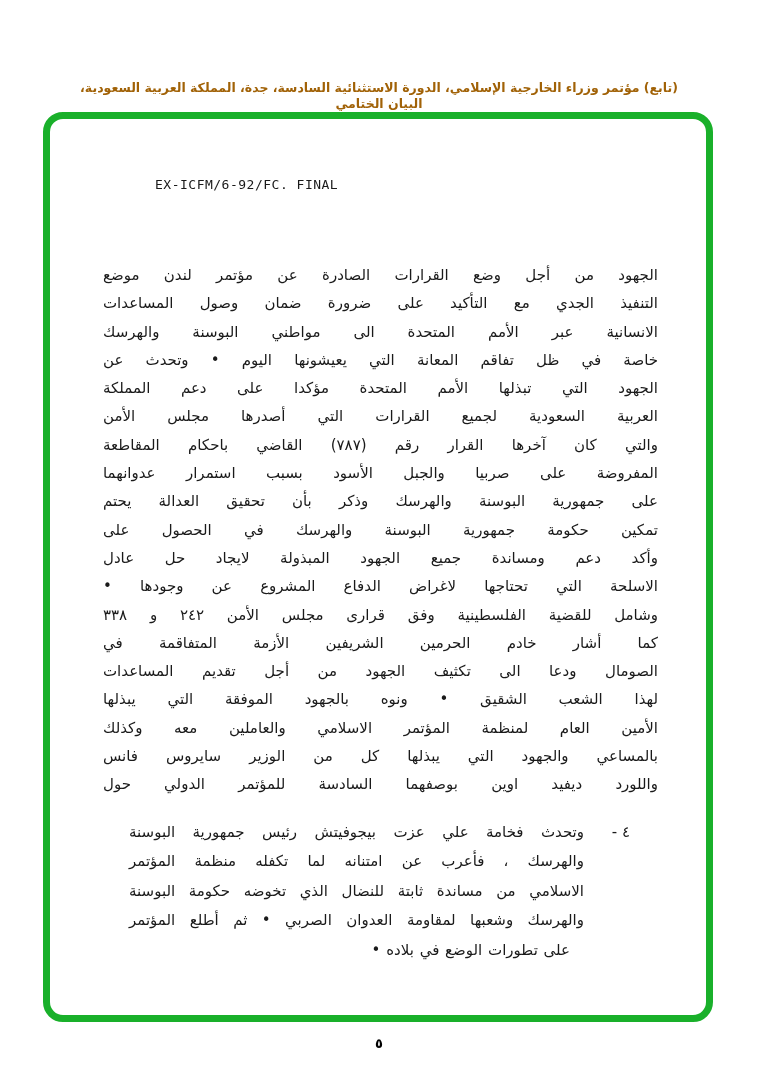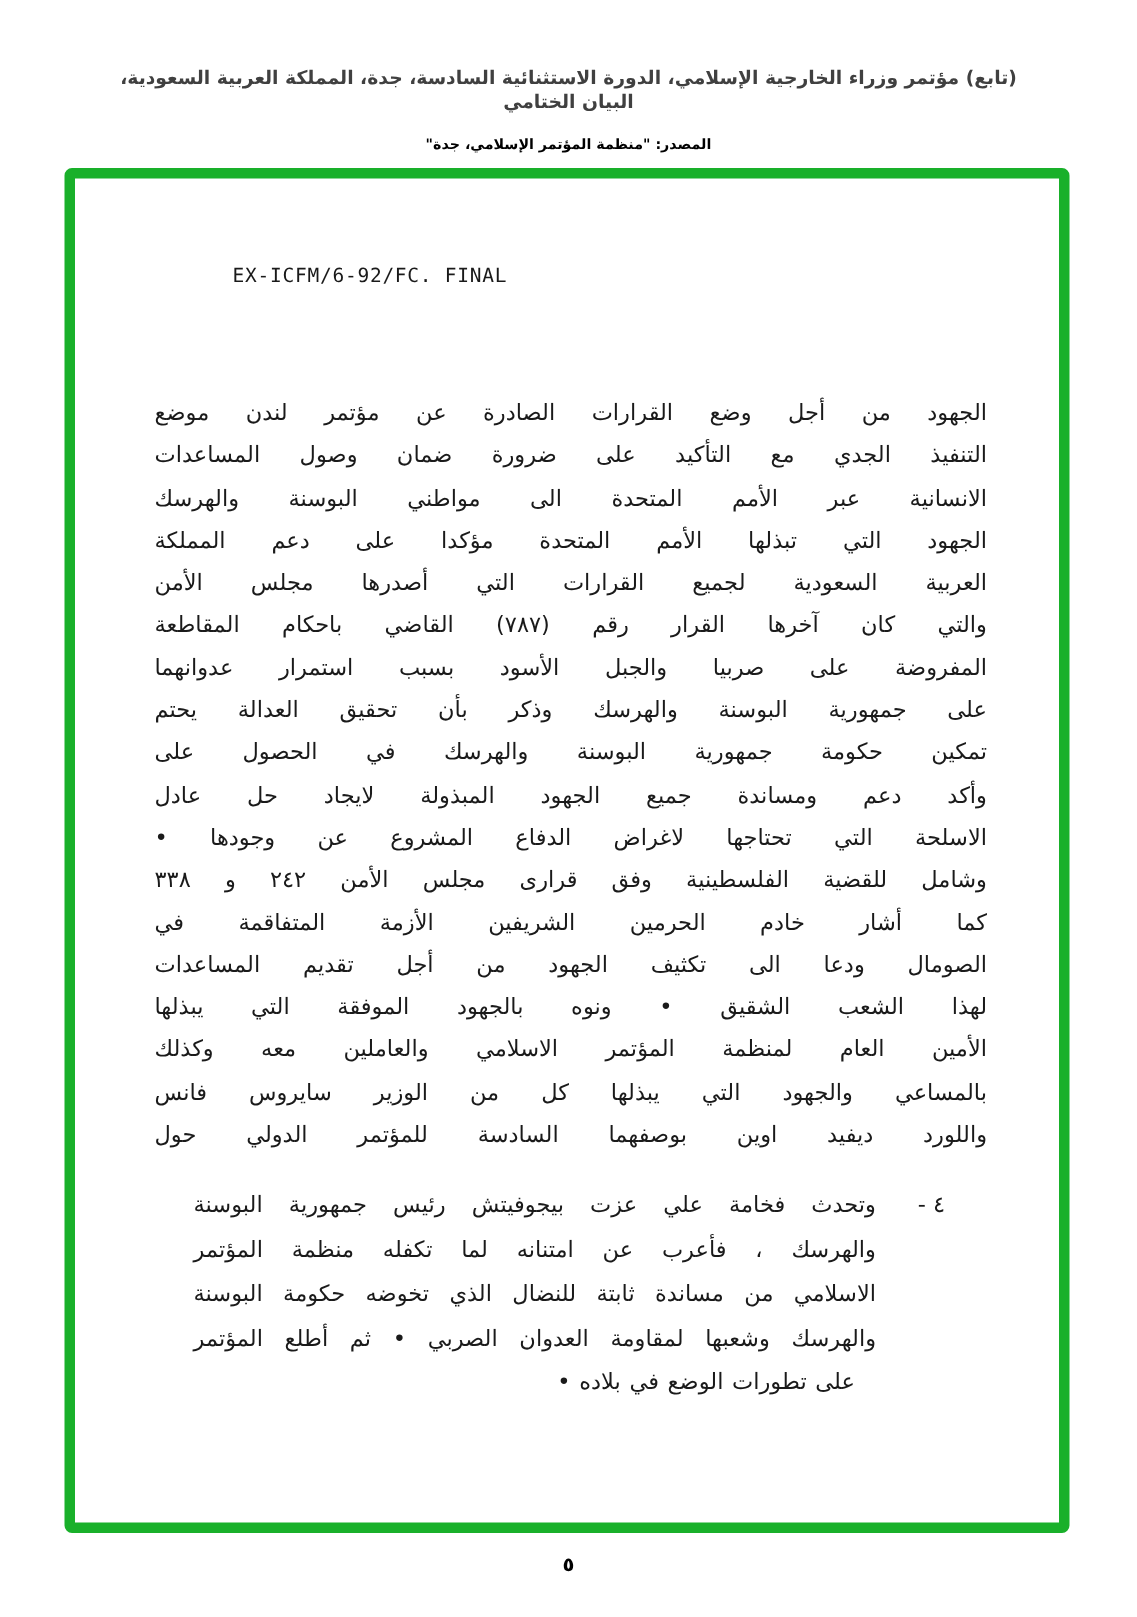--- a/index.html
+++ b/index.html
@@ -11,31 +11,31 @@
     color:#111;
     overflow:hidden;
   }
   
   .hdr{
     position:absolute;top:44px;left:0;width:758px;
     text-align:center;direction:rtl;
   }
   .hdr-title{
     font-weight:bold;font-size:12.5px;line-height:16px;
-    padding:0 80px;color:#404040;
+    padding:0 80px;color:#a16207;margin-top:36px;
   }
   .hdr-source{
     font-weight:bold;font-size:9.5px;margin-top:15px;color:#000;
   }
   
   .doc-frame{
     position:absolute;left:43px;top:112px;
     width:656px;height:896px;
     border:7px solid #0ea5e9;
-    border-radius:5px;
+    border-radius:20px;
     background:#ffffff;
   }
   .ref-line{
     direction:ltr;text-align:left;
     font-family:"DejaVu Sans Mono", monospace;
     font-size:13px;letter-spacing:0.5px;
     margin:58px 0 0 105px;color:#1a1a1a;
     white-space:pre;
   }
   .para{direction:rtl;font-size:15px;color:#1a1a1a;}
@@ -81,20 +81,21 @@
   </div>
 
   <div class="doc-frame" style="border-color: rgb(25, 176, 42);">
 
     <div class="ref-line">EX-ICFM/6-92/FC. FINAL</div>
 
     <div class="para para1">
       <div class="line">الجهود من أجل وضع القرارات الصادرة عن مؤتمر لندن موضع</div>
       <div class="line">التنفيذ الجدي مع التأكيد على ضرورة ضمان وصول المساعدات</div>
       <div class="line">الانسانية عبر الأمم المتحدة الى مواطني البوسنة والهرسك</div>
+      <div class="line">خاصة في ظل تفاقم المعانة التي يعيشونها اليوم • وتحدث عن</div>
       <div class="line">الجهود التي تبذلها الأمم المتحدة مؤكدا على دعم المملكة</div>
       <div class="line">العربية السعودية لجميع القرارات التي أصدرها مجلس الأمن</div>
       <div class="line">والتي كان آخرها القرار رقم (٧٨٧) القاضي باحكام المقاطعة</div>
       <div class="line">المفروضة على صربيا والجبل الأسود بسبب استمرار عدوانهما</div>
       <div class="line">على جمهورية البوسنة والهرسك وذكر بأن تحقيق العدالة يحتم</div>
       <div class="line">تمكين حكومة جمهورية البوسنة والهرسك في الحصول على</div>
       <div class="line">وأكد دعم ومساندة جميع الجهود المبذولة لايجاد حل عادل</div>
       <div class="line">الاسلحة التي تحتاجها لاغراض الدفاع المشروع عن وجودها •</div>
       <div class="line">وشامل للقضية الفلسطينية وفق قرارى مجلس الأمن ٢٤٢ و ٣٣٨</div>
       <div class="line">كما أشار خادم الحرمين الشريفين الأزمة المتفاقمة في</div>

